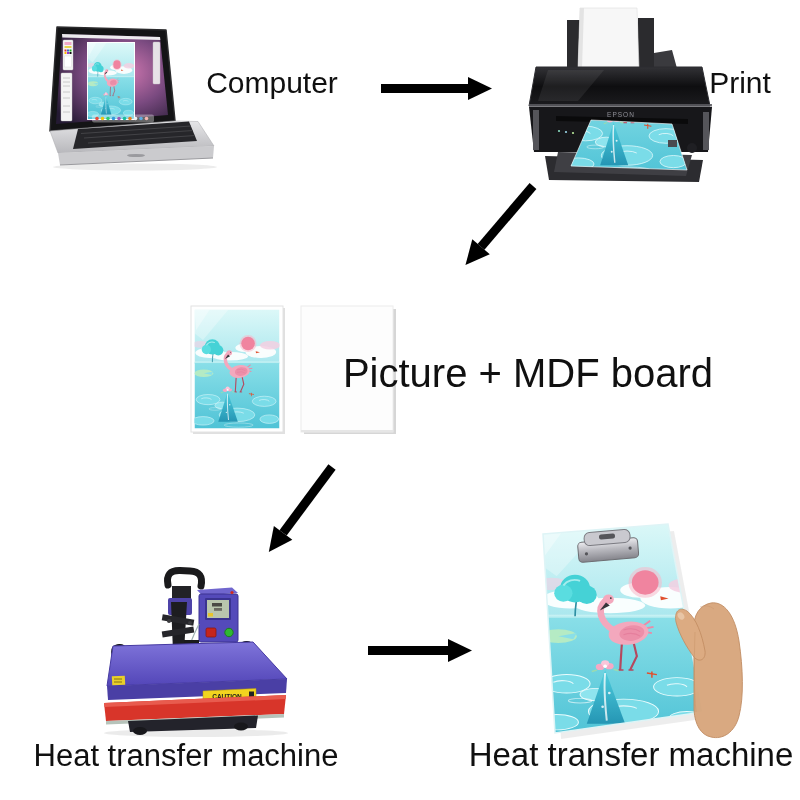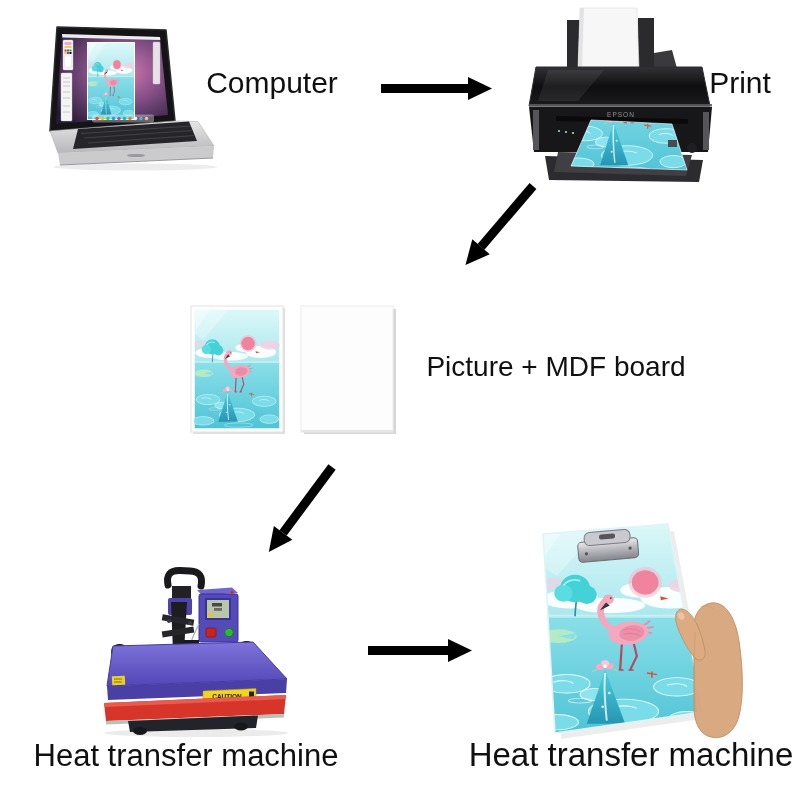--- a/index.html
+++ b/index.html
@@ -3,21 +3,21 @@
 <meta charset="utf-8">
 <style>
   html,body{margin:0;padding:0;background:#ffffff;}
   .stage{position:relative;width:800px;height:800px;background:#ffffff;overflow:hidden;
          font-family:"Liberation Sans", sans-serif;}
   .stage > svg{position:absolute;left:0;top:0;}
   .label{position:absolute;transform:translateX(-50%);color:#101010;white-space:nowrap;
          font-family:"Liberation Sans", sans-serif;font-weight:400;}
   .lbl-computer{left:272px;top:66px;font-size:30px;}
   .lbl-print{left:740px;top:66px;font-size:30px;text-align:right;}
-  .lbl-picture{left:556px;top:351px;font-size:28px;}
+  .lbl-picture{left:528px;top:351px;font-size:40px;}
   .lbl-press{left:186px;top:738px;font-size:31px;}
   .lbl-result{left:631px;top:736px;font-size:33px;}
 </style>
 </head>
 <body>
 
 <div class="stage">
 
 <svg width="800" height="800" viewBox="0 0 800 800" xmlns="http://www.w3.org/2000/svg">
   <defs>

